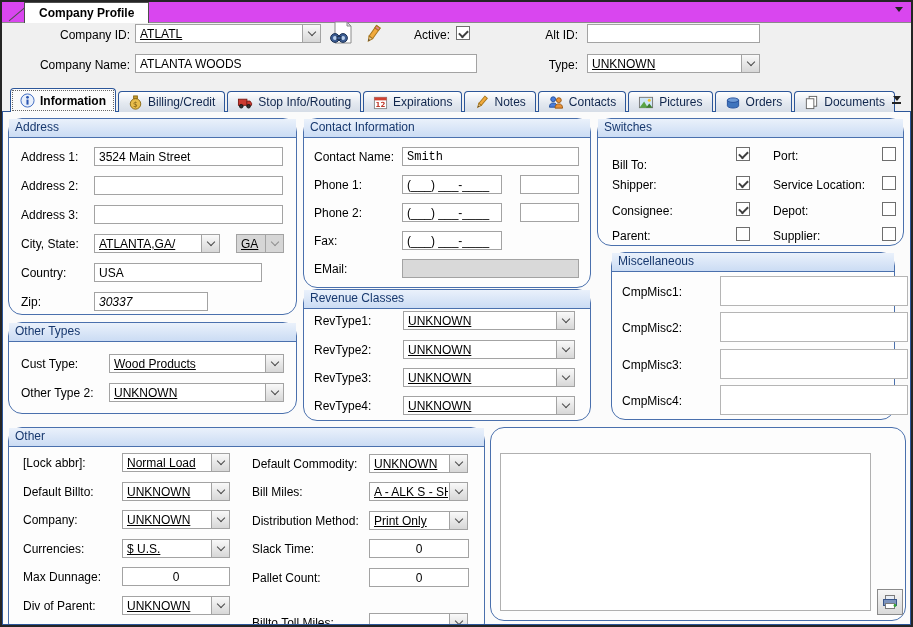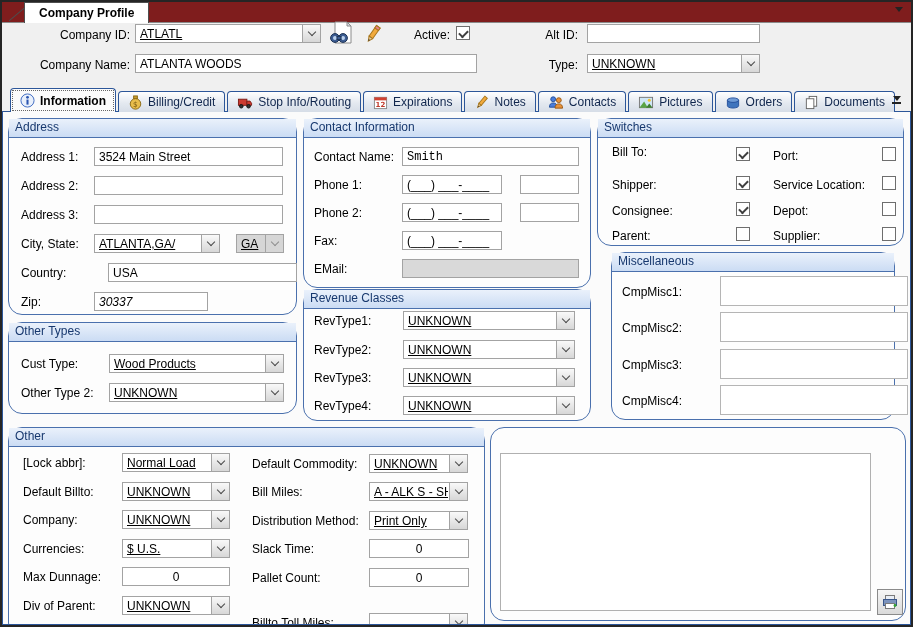--- a/index.html
+++ b/index.html
@@ -4,21 +4,21 @@
 <style>
   html,body { margin:0; padding:0; background:#fff; }
   .window {
     position:relative; width:913px; height:627px; background:#f0f0f0;
     font-family:"Liberation Sans", sans-serif; font-size:12px; color:#000;
     overflow:hidden;
   }
   .frame { position:absolute; inset:0; border:2px solid #252525; pointer-events:none; z-index:60; }
 
   
-  .titlebar { position:absolute; left:0; top:0; right:0; height:22px; background:#7f1d1d; border-bottom:1px solid #8a8a8a; }
+  .titlebar { position:absolute; left:0; top:0; right:0; height:22px; background:#d946ef; border-bottom:1px solid #8a8a8a; }
   .wintab { position:absolute; left:24px; top:2px; height:20px; padding:0 14px; background:#fff;
             border:1px solid #4d4d4d; border-bottom:none; font-weight:bold; display:flex; align-items:center; }
   .diag { position:absolute; left:6px; top:12px; width:26px; height:1px; background:#4d4d4d; transform:rotate(-40deg); }
   .tri { width:0; height:0; border-left:4px solid transparent; border-right:4px solid transparent; border-top:5px solid #222; }
   .winmenu { position:absolute; right:10px; top:7px; }
   .tabmore { position:absolute; right:12px; top:96px; display:flex; flex-direction:column; align-items:center; gap:1px; z-index:5; }
   .tabmore .bar { width:9px; height:2px; background:#222; }
 
   
   .lb  { position:absolute; height:16px; line-height:16px; white-space:nowrap; }
@@ -237,21 +237,21 @@
             <i class="chev"></i>
           </span>
       </div>
       <div class="cbx disabled" style="left:227px;top:115px;width:48px">
         <span class="v">GA</span>
         <span class="b">
             <i class="chev"></i>
           </span>
       </div>
       <label class="lb" style="left:12px;top:146px;width:72px">Country:</label>
-      <input class="tb" style="left: 85px; top: 144px; width: 189px; margin-left: 14px;" value="USA">
+      <input class="tb" style="left: 85px; top: 144px; width: 168px;" value="USA">
       <label class="lb" style="left:12px;top:175px;width:72px">Zip:</label>
       <input class="tb" style="left: 85px; top: 173px; width: 114px; font-style: italic;" value="30337">
     </div>
 
     <div class="grp" style="left:5px;top:210px;width:289px;height:92px">
       <div class="gh">Other Types</div>
       <label class="lb" style="left:12px;top:33px;width:86px">Cust Type:</label>
       <div class="cbx" style="left:100px;top:31px;width:175px">
         <span class="v">Wood Products</span>
         <span class="b">
@@ -310,21 +310,21 @@
       <div class="cbx" style="left:99px;top:106px;width:172px">
         <span class="v">UNKNOWN</span>
         <span class="b">
             <i class="chev"></i>
           </span>
       </div>
     </div>
 
     <div class="grp" style="left:594px;top:6px;width:307px;height:128px">
       <div class="gh">Switches</div>
-      <label class="lb" style="left:14px;top:25px;width:92px">Bill To:</label>
+      <label class="lb" style="left:14px;top:38px;width:92px">Bill To:</label>
       <span class="cb checked" style="left:138px;top:28px"></span>
       <label class="lb" style="left:175px;top:29px;width:104px">Port:</label>
       <span class="cb" style="left:284px;top:28px"></span>
 
       <label class="lb" style="left:14px;top:58px;width:92px">Shipper:</label>
       <span class="cb checked" style="left:138px;top:57px"></span>
       <label class="lb" style="left:175px;top:58px;width:104px">Service Location:</label>
       <span class="cb" style="left:284px;top:57px"></span>
 
       <label class="lb" style="left:14px;top:84px;width:92px">Consignee:</label>

